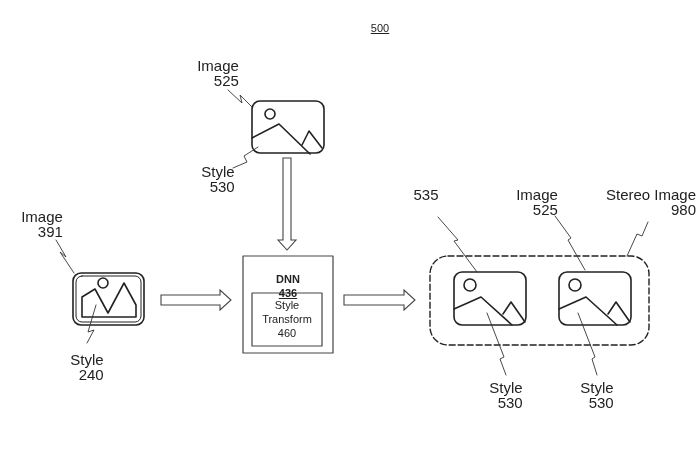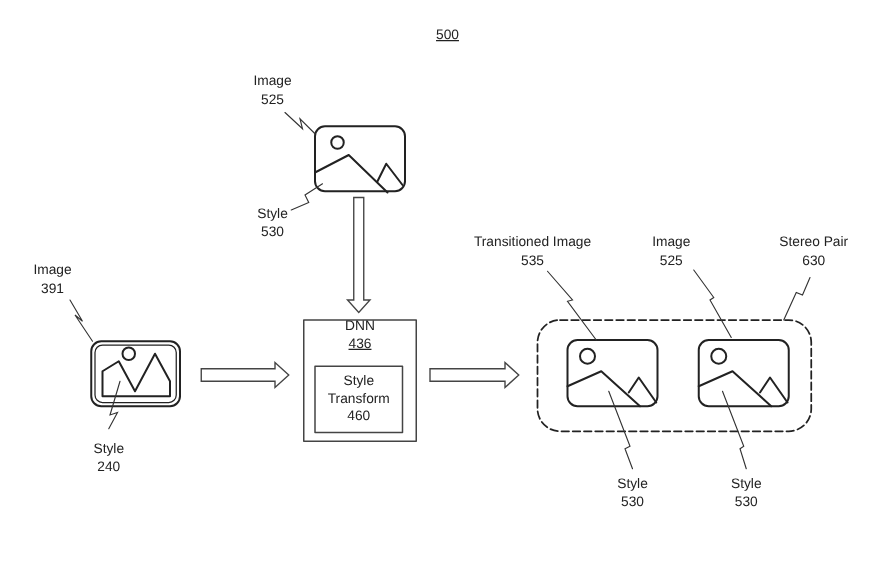--- a/index.html
+++ b/index.html
@@ -1,18 +1,18 @@
 <!DOCTYPE html>
 <html><head>
   <meta charset="utf-8">
   <style>
     html, body { margin: 0; padding: 0; background: #ffffff; }
     body { width: 696px; height: 454px; position: relative; overflow: hidden; font-family: "Liberation Sans", "DejaVu Sans", sans-serif; color: #222; }
     svg { position: absolute; left: 0; top: 0; }
-    .lbl { position: absolute; font-size: 11px; line-height: 15px; text-align: center; color: #222; white-space: nowrap; transform: translateX(-50%); }
+    .lbl { position: absolute; font-size: 15px; line-height: 15px; text-align: right; color: #222; white-space: nowrap; transform: translateX(-50%); }
     .fig { position: absolute; font-size: 11px; text-decoration: underline; color: #222; transform: translateX(-50%); }
     .boxtxt { position: absolute; font-size: 11px; line-height: 14px; text-align: center; color: #222; transform: translateX(-50%); white-space: nowrap; }
     .u { text-decoration: underline; }
   </style>
 </head>
 <body>
 
 <svg width="696" height="454" viewBox="0 0 696 454">
   <g fill="none" stroke="#222" stroke-width="1.6" stroke-linejoin="round" stroke-linecap="round">
 
@@ -62,21 +62,21 @@
     <path d="M56,240 L66,257 L60,252 L74,273"></path>
     <path d="M96,305 L88,332 L94,330 L87,343"></path>
     <path d="M438,217 L458,240 L454,241 L477,272"></path>
     <path d="M555,216 L571,238 L568,240 L585,270"></path>
     <path d="M648,222 L642,236 L637,234 L627,256"></path>
     <path d="M487,313 L504,357 L500,359 L506,375"></path>
     <path d="M578,313 L595,357 L592,359 L597,375"></path>
   </g>
 </svg>
 
-<div class="fig" style="left:358px; top:22px;text-align:right;">500</div>
+<div class="fig" style="left:380px; top:22px;text-align:right;">500</div>
 
 <div class="lbl" style="left:218px; top:58px;">
   <div>Image</div>
   <div>525</div>
 </div>
 
 <div class="lbl" style="left:218px; top:164px;">
   <div>Style</div>
   <div>530</div>
 </div>
@@ -84,44 +84,43 @@
 <div class="lbl" style="left:42px; top:209px;">
   <div>Image</div>
   <div>391</div>
 </div>
 
 <div class="lbl" style="left:87px; top:352px;">
   <div>Style</div>
   <div>240</div>
 </div>
 
-<div class="boxtxt" style="left:288px; top:254px;">
+<div class="boxtxt" style="left:288px; top:272px;font-weight:bold;">
   <div>DNN</div>
   <div class="u">436</div>
 </div>
 
 <div class="boxtxt" style="left:287px; top:298px;">
   <div>Style</div>
   <div>Transform</div>
   <div>460</div>
 </div>
 
 <div class="lbl" style="left:426px; top:187px;">
-  <div>Transitioned Image</div>
   <div>535</div>
 </div>
 
 <div class="lbl" style="left:537px; top:187px;">
   <div>Image</div>
   <div>525</div>
 </div>
 
 <div class="lbl" style="left:651px; top:187px;">
-  <div>Stereo Pair</div>
-  <div>630</div>
+  <div>Stereo Image</div>
+  <div>980</div>
 </div>
 
 <div class="lbl" style="left:506px; top:380px;">
   <div>Style</div>
   <div>530</div>
 </div>
 
 <div class="lbl" style="left:597px; top:380px;">
   <div>Style</div>
   <div>530</div>

